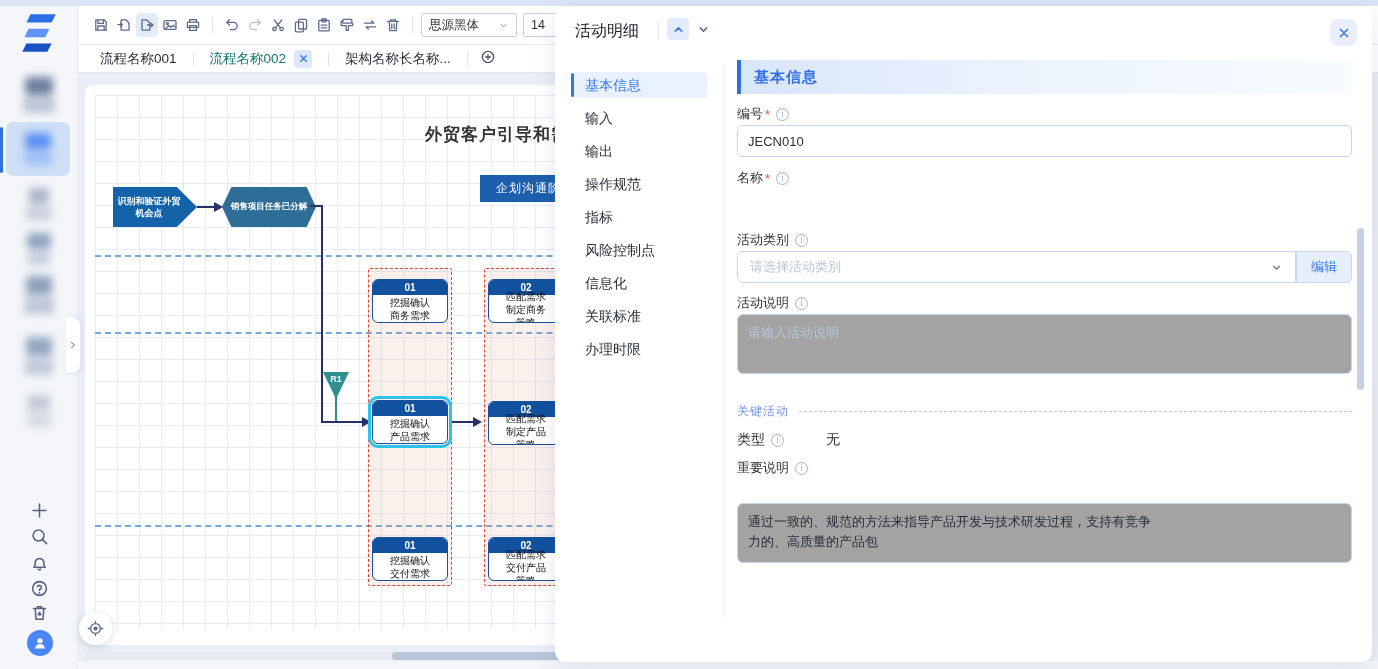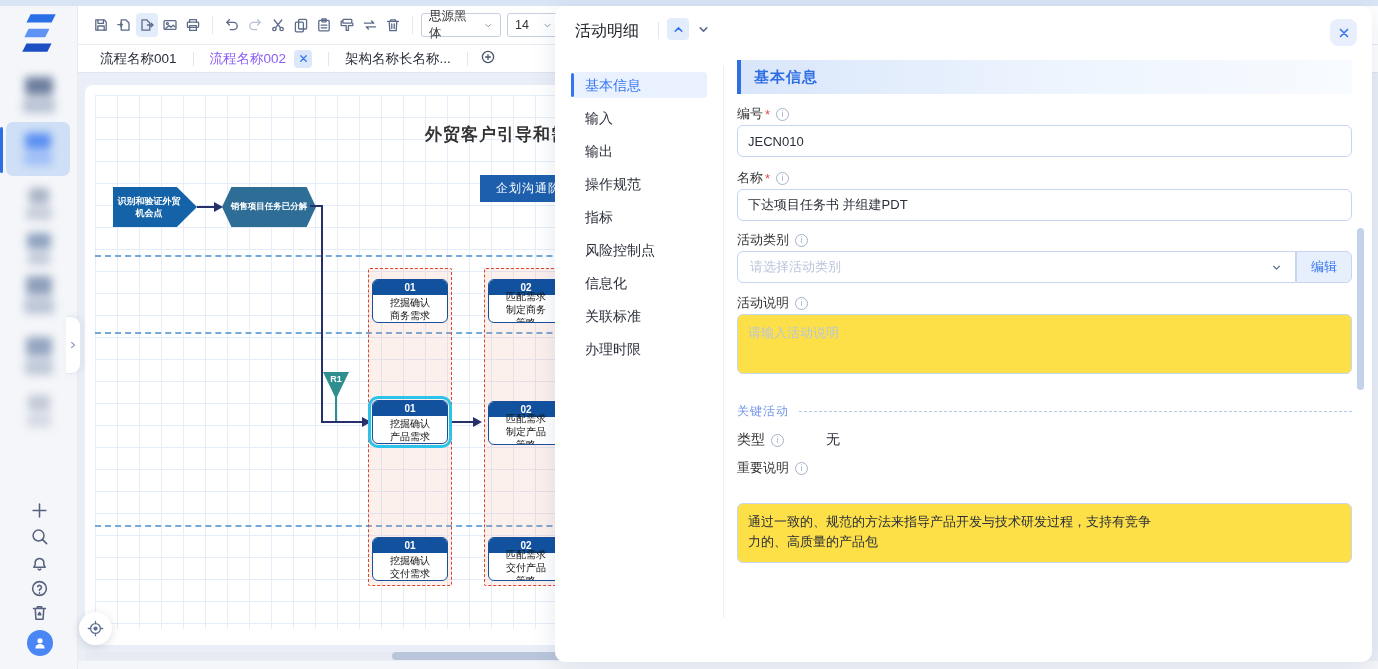--- a/index.html
+++ b/index.html
@@ -28,27 +28,27 @@
   
   .toolbar { position:absolute; left:78px; top:6px; width:1300px; height:39px; background:#fff; border-bottom:1px solid #e9ecf2; display:flex; align-items:center; padding-left:12px; z-index:7; }
   .tb-group { display:flex; align-items:center; gap:1px; }
   .tb-btn { width:22px; height:24px; display:flex; align-items:center; justify-content:center; background:none; border:none; border-radius:4px; color:#5c6b8a; cursor:pointer; }
   .tb-btn svg { width:16px; height:16px; }
   .tb-btn.active { background:#e3ecfa; }
   .tb-btn.disabled { color:#b7c0d2; }
   .tb-sep { width:1px; height:18px; background:#e3e7ee; margin:0 8px; }
   .sel-box { height:24px; border:1px solid #c5cfdd; border-radius:3px; display:flex; align-items:center; padding:0 7px; font-size:12.5px; color:#333; gap:6px; background:#fff; cursor:pointer; }
   .sel-box svg { width:11px; height:11px; color:#7b889e; }
-  .font-select { width:80px; margin-right:6px; }
+  .font-select { width:96px; margin-right:6px; }
   .size-select { width:54px; }
 
   
   .tabbar { position:absolute; left:78px; top:45px; width:1300px; height:28px; background:#fff; border-bottom:1px solid #dfe5ee; display:flex; align-items:center; padding-left:6px; z-index:7; }
   .tab { display:flex; align-items:center; gap:8px; padding:0 16px; height:100%; font-size:13.5px; color:#2a2f3a; cursor:pointer; }
-  .tab.active { color:#8b5cf6; }
+  .tab.active { color:#0f766e; }
   .tab-close { width:18px; height:18px; border-radius:4px; background:#dbe8fb; border:none; color:#3576f0; display:flex; align-items:center; justify-content:center; cursor:pointer; }
   .tab-close svg { width:11px; height:11px; }
   .tab-sep { width:1px; height:14px; background:#e2e6ed; }
   .tab-add { width:20px; height:20px; margin-left:10px; border:none; background:none; color:#4a5568; cursor:pointer; }
   .tab-add svg { width:16px; height:16px; }
 
   
   .canvas-wrap { position:absolute; left:78px; top:73px; width:1300px; height:596px; background:#eaeef6; z-index:4; }
   .canvas-card { position:absolute; left:7px; top:12px; width:1287px; height:560px; background:#fff; border-radius:8px; overflow:hidden; }
   .grid { position:absolute; left:10px; top:10px; right:14px; bottom:16px;
@@ -94,21 +94,21 @@
   .sec-txt { font-size:15px; font-weight:600; color:#2f6fe4; letter-spacing:1px; }
   .f-label { position:absolute; left:0; height:16px; display:flex; align-items:center; font-size:13px; color:#333; }
   .star { color:#e34d4d; margin-left:2px; font-size:13px; }
   .info { width:13px; height:13px; border:1px solid #a5b2c8; border-radius:50%; display:inline-flex; align-items:center; justify-content:center; color:#a5b2c8; font-size:9px; margin-left:6px; }
   .info::after { content:"i"; }
   .f-input { position:absolute; left:0; width:615px; height:32px; border:1px solid #c6d6f0; border-radius:6px; padding:0 10px; font-size:13px; color:#2a2f3a; font-family:inherit; background:#fff; }
   .sel-row { position:absolute; left:0; width:615px; height:32px; display:flex; }
   .cat-select { flex:1; border:1px solid #c6d6f0; border-radius:6px 0 0 6px; display:flex; align-items:center; padding:0 12px; font-size:13px; color:#b9c6da; cursor:pointer; background:#fff; }
   .cat-select svg { width:13px; height:13px; color:#5c6b8a; margin-left:auto; }
   .edit-btn { width:56px; border:1px solid #c6d6f0; border-left:1px solid #c6d6f0; border-radius:0 6px 6px 0; background:#e7eefc; color:#3576f0; font-size:13px; cursor:pointer; font-family:inherit; }
-  .f-ta { position:absolute; left:0; width:615px; height:60px; border:1px solid #c6d6f0; border-radius:6px; padding:8px 10px; font-size:13px; line-height:1.55; color:#2a2f3a; font-family:inherit; resize:none; outline:none; background:#fde047; }
+  .f-ta { position:absolute; left:0; width:615px; height:60px; border:1px solid #c6d6f0; border-radius:6px; padding:8px 10px; font-size:13px; line-height:1.55; color:#2a2f3a; font-family:inherit; resize:none; outline:none; background:#a3a3a3; }
   .f-ta::placeholder, .f-input::placeholder { color:#b9c6da; }
   .key-div { position:absolute; left:0; top:343px; width:615px; display:flex; align-items:center; }
   .key-txt { font-size:12px; color:#7396ea; letter-spacing:1px; }
   .key-line { flex:1; border-top:1px dashed #b3c9ef; margin-left:10px; }
   .type-row { position:absolute; left:0; top:371px; display:flex; align-items:center; font-size:14px; color:#333; }
   .type-val { margin-left:42px; color:#2a2f3a; }
   .p-scroll { position:absolute; left:802px; top:222px; width:7px; height:162px; background:#c3d1ea; border-radius:4px; cursor:grab; }
 </style>
 </head>
 <body>
@@ -438,21 +438,20 @@
           <span class="star">*</span>
           <span class="info"></span>
       </div>
       <input class="f-input" style="top: 65px;" value="JECN010">
 
       <div class="f-label" style="top:110px">
         <span>名称</span>
           <span class="star">*</span>
           <span class="info"></span>
       </div>
-      <input class="f-input" style="top: 129px;" value="下达项目任务书 并组建PDT">
 
       <div class="f-label" style="top:172px">
         <span>活动类别</span>
           <span class="info"></span>
       </div>
       <div class="sel-row" style="top:191px">
         <div class="cat-select">
           <span>请选择活动类别</span>
           <svg viewBox="0 0 16 16" fill="none" stroke="currentColor" stroke-width="1.5" stroke-linecap="round" stroke-linejoin="round">
               <path d="M4.5 6.5 8 10l3.5-3.5"></path>

